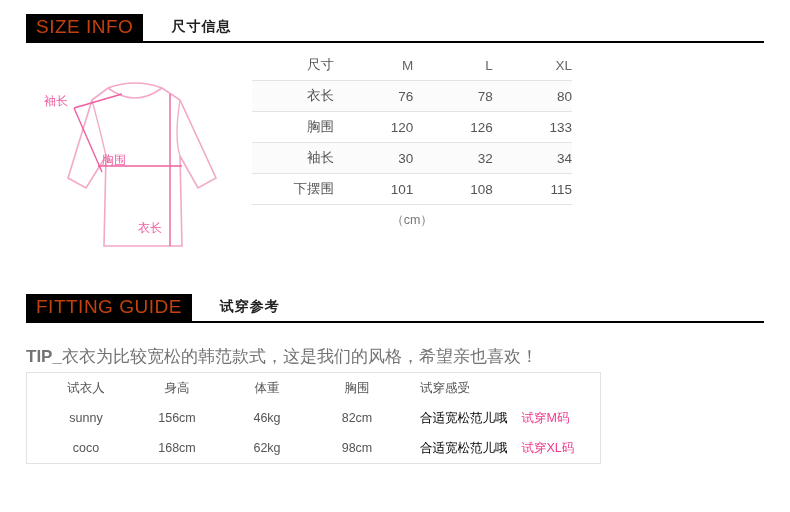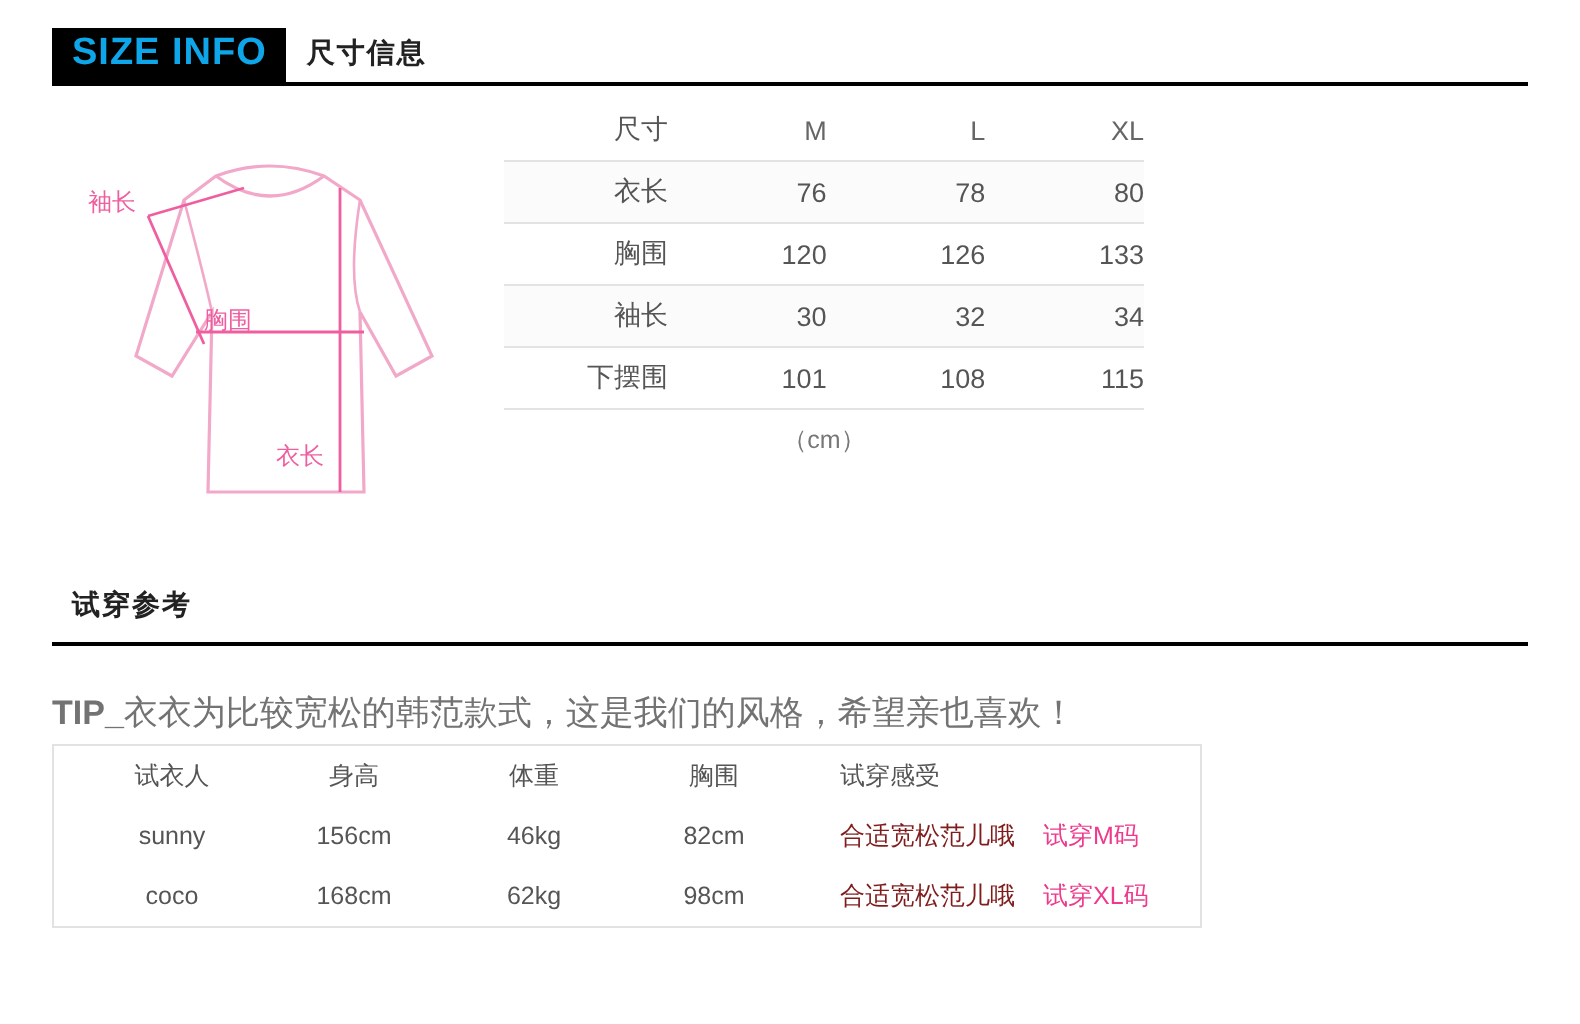--- a/index.html
+++ b/index.html
@@ -18,30 +18,30 @@
 
   
   .section-header {
     position: absolute;
     left: 26px;
     display: flex;
     align-items: center;
   }
   .section-header .tag {
     background: #000000;
-    color: #0ea5e9;
+    color: #c2410c;
     font-size: 19px;
-    font-weight: bold;
+    font-weight: normal;
     letter-spacing: 0.5px;
     padding: 3px 10px 4px 10px;
     line-height: 1.05;
     white-space: nowrap;
   }
   .section-header .subtitle {
-    margin-left: 10px;
+    margin-left: 28px;
     font-size: 14px;
     color: #222;
     font-weight: bold;
     letter-spacing: 1px;
   }
   .rule {
     position: absolute;
     left: 26px;
     width: 738px;
     height: 2px;
@@ -143,21 +143,21 @@
   #fit-table col.c2 { width: 90px; }
   #fit-table col.c3 { width: 90px; }
   #fit-table col.c4 { width: 90px; }
   #fit-table col.c5 { width: auto; }
   #fit-table td.feel {
     text-align: left;
     padding-left: 18px;
     white-space: nowrap;
   }
   .feel-note {
-    color: #7f1d1d;
+    color: #000000;
   }
   .feel-size {
     color: #ee3a8c;
     font-weight: normal;
     margin-left: 14px;
   }
 </style>
 </head>
 <body>
 
@@ -229,20 +229,21 @@
     </tr>
   </tbody>
   <tfoot>
     <tr>
       <td colspan="4">（cm）</td>
     </tr>
   </tfoot>
 </table>
 
 <div class="section-header" id="fitting-header">
+  <span class="tag">FITTING GUIDE</span>
   <span class="subtitle">试穿参考</span>
 </div>
 <div class="rule" id="fitting-rule"></div>
 
 <div id="tip">
   <b>TIP_</b><span>衣衣为比较宽松的韩范款式，这是我们的风格，希望亲也喜欢！</span>
 </div>
 
 <div id="fit-wrap">
   <table id="fit-table">

